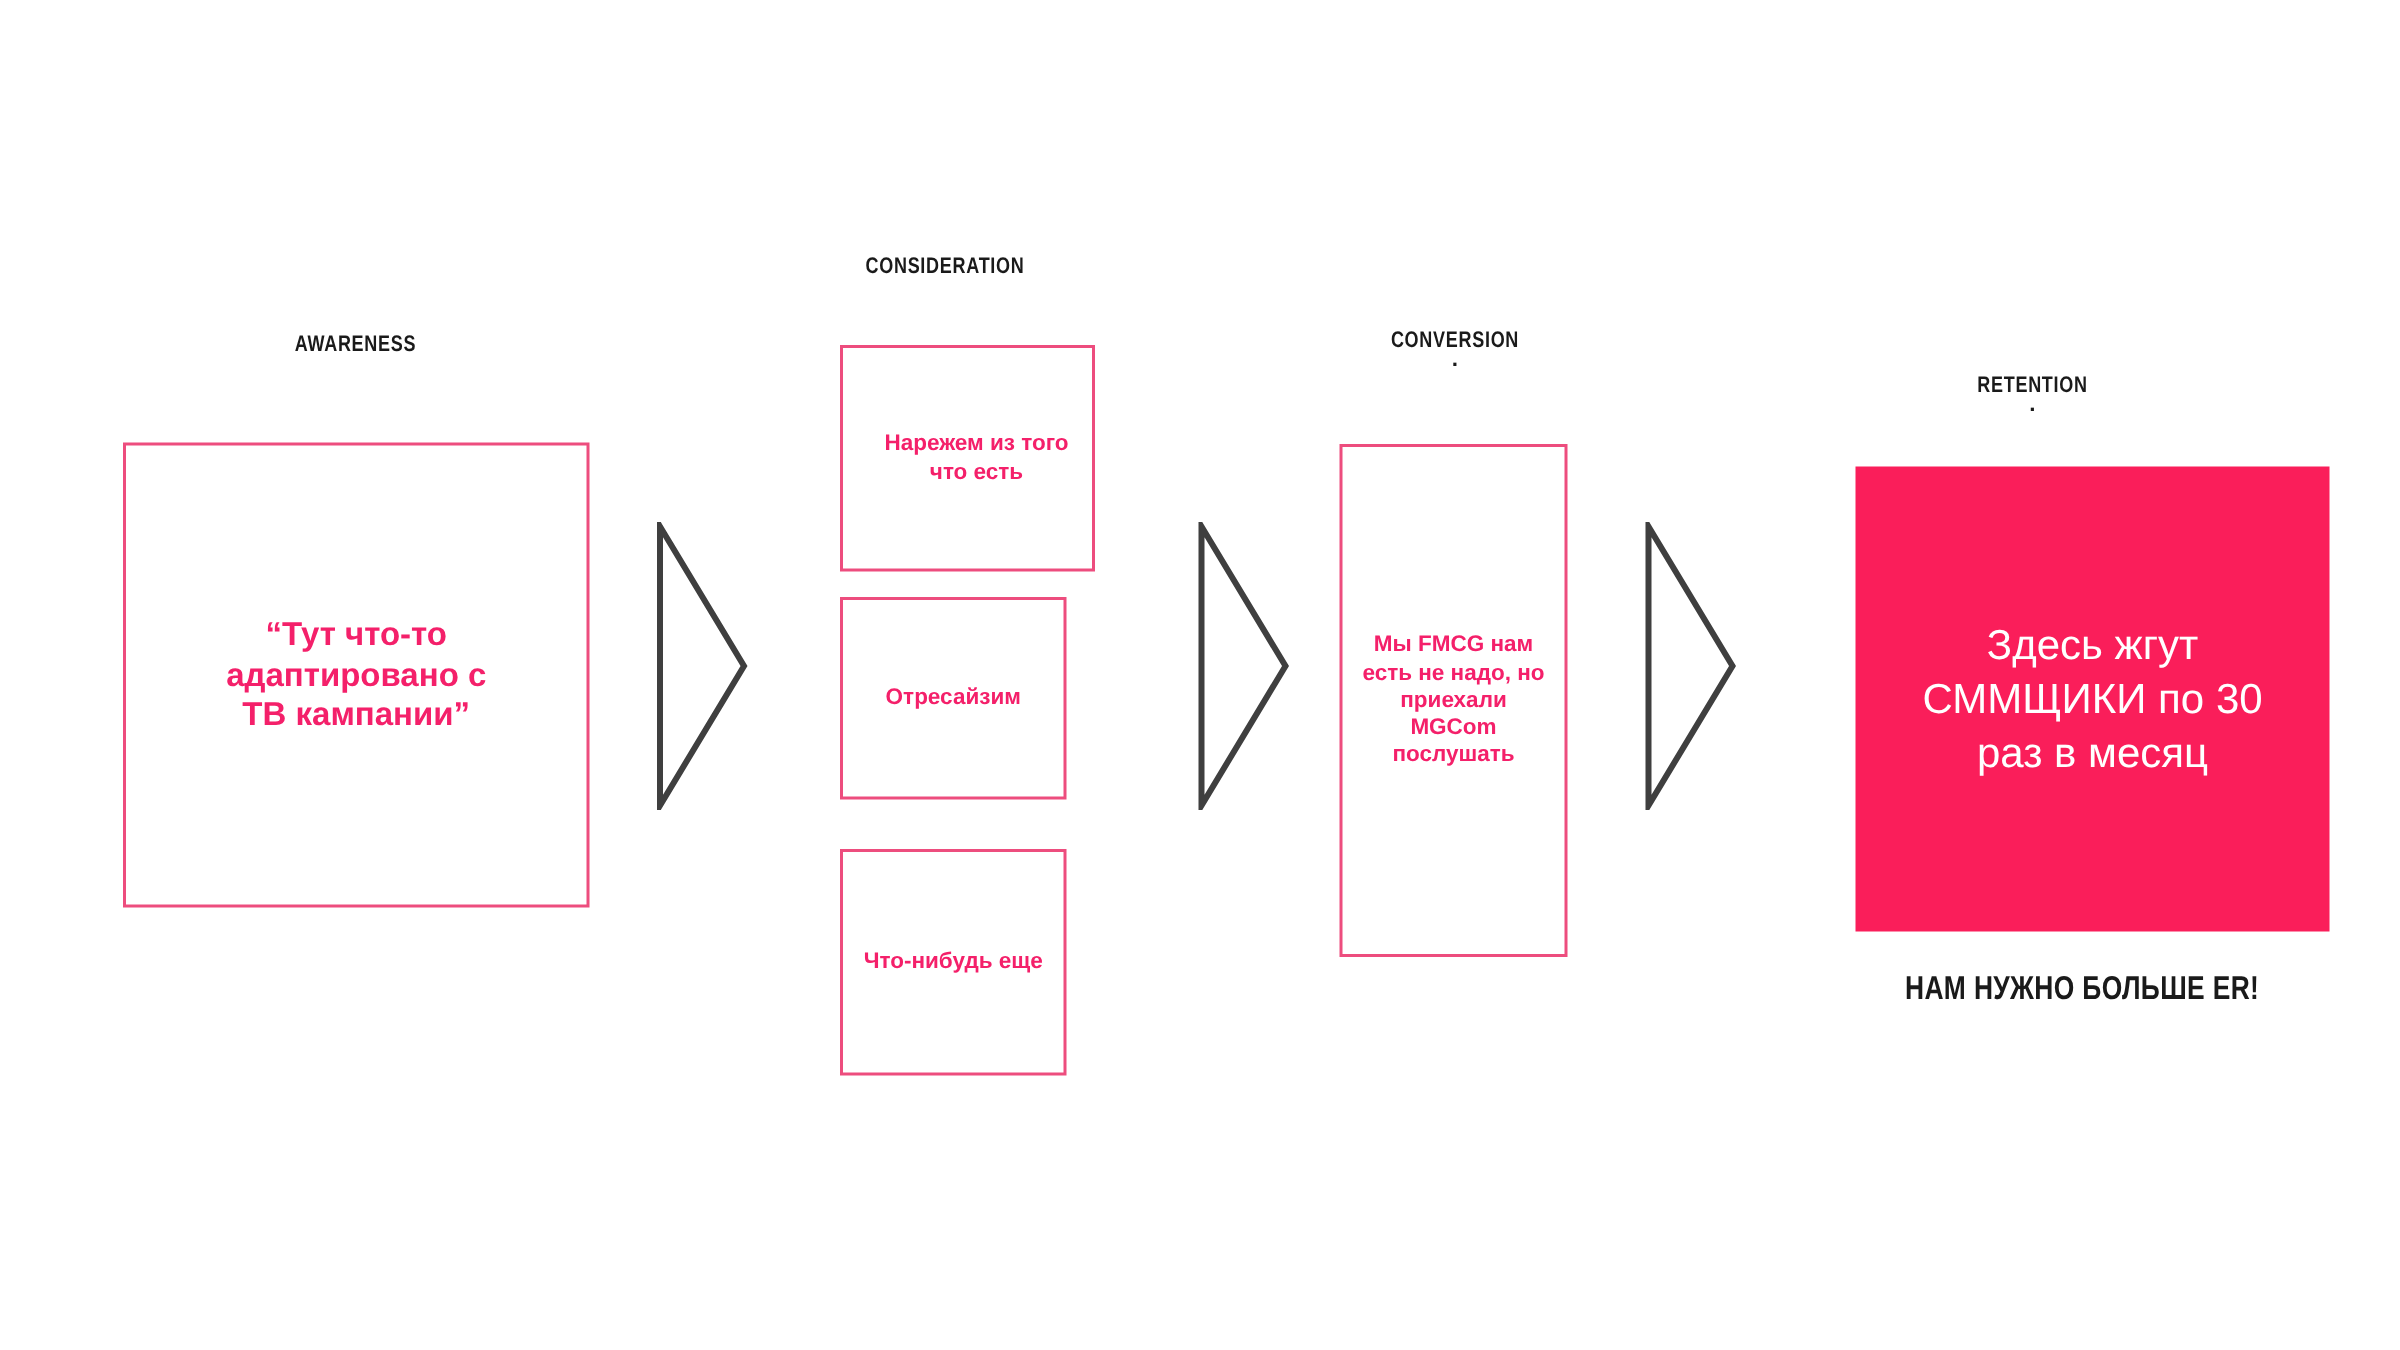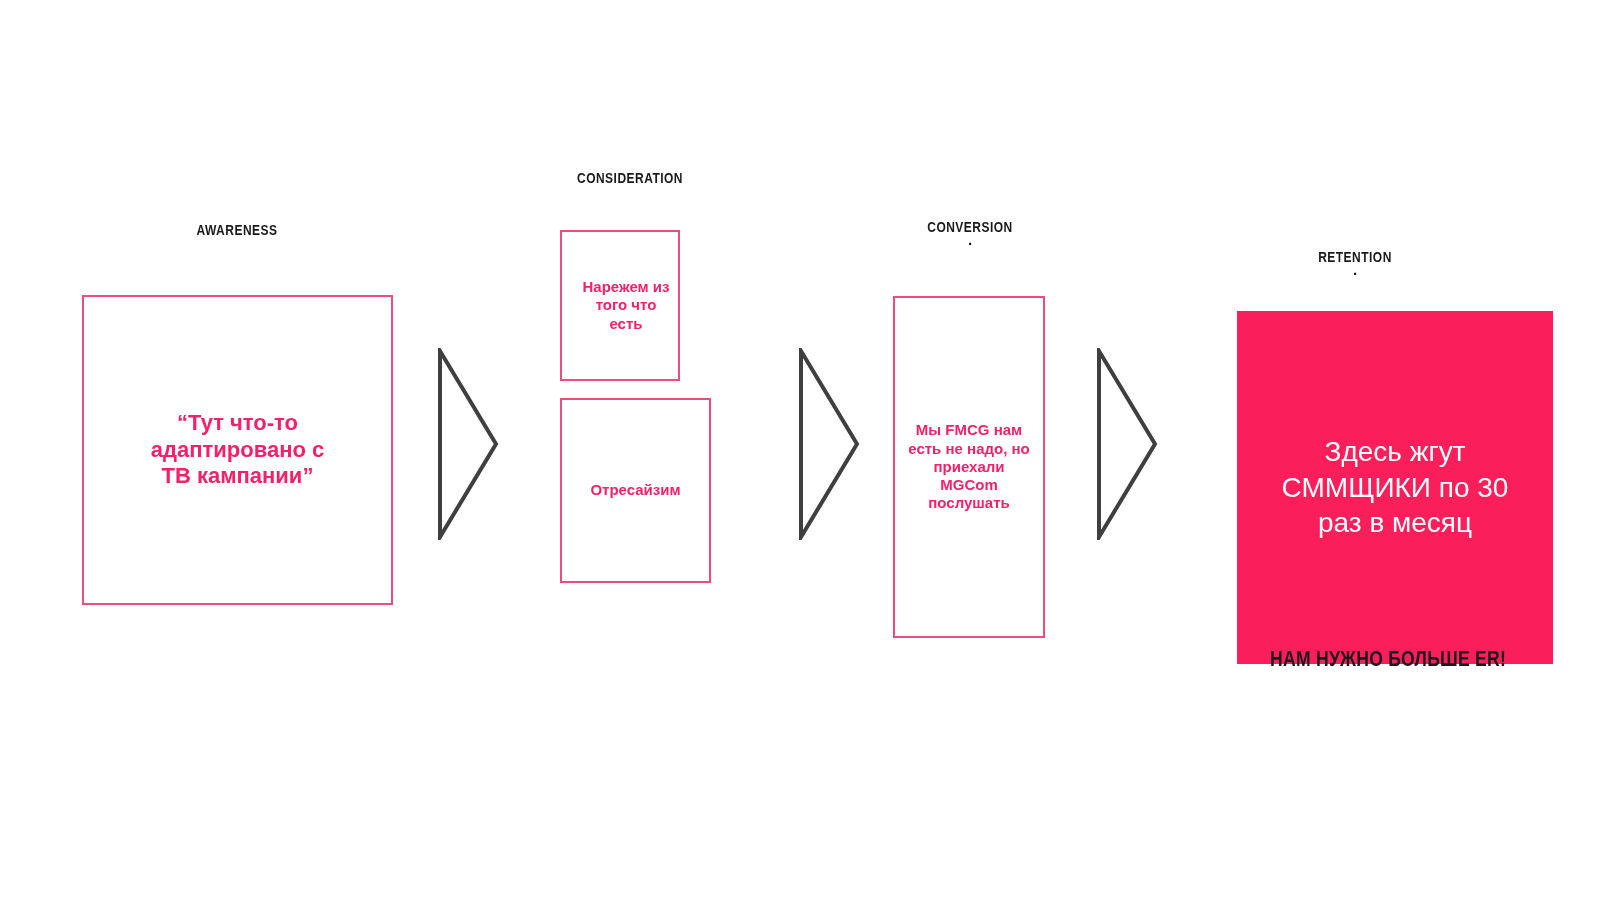--- a/index.html
+++ b/index.html
@@ -106,29 +106,29 @@
   #label-consideration { left: 535px; top: 169px; width: 190px; }
   #label-conversion    { left: 885px; top: 218px; width: 170px; }
   #label-retention     { left: 1275px; top: 248px; width: 160px; }
 
   #dot-conversion { left: 885px; top: 232px; width: 170px; }
   #dot-retention  { left: 1275px; top: 262px; width: 160px; }
 
   #box-awareness { left: 82px; top: 295px; width: 311px; height: 310px; }
   #box-awareness .card-text { font-size: 22px; max-width: 200px; }
 
-  #box-consideration-1 { left: 560px; top: 230px; width: 120px; height: 151px; padding-left: 12px; }
-  #box-consideration-2 { left: 560px; top: 398px; width: 151px; height: 185px; }
+  #box-consideration-1 { left: 560px; top: 230px; width: 170px; height: 151px; padding-left: 12px; }
+  #box-consideration-2 { left: 560px; top: 398px; width: 151px; height: 135px; }
   #box-consideration-3 { left: 560px; top: 566px; width: 151px; height: 151px; }
   .consideration-card .card-text { font-size: 15px; max-width: 130px; }
 
   #box-conversion { left: 893px; top: 296px; width: 152px; height: 342px; }
   #box-conversion .card-text { font-size: 15px; max-width: 122px; }
 
-  #box-retention { left: 1237px; top: 311px; width: 316px; height: 353px; }
+  #box-retention { left: 1237px; top: 311px; width: 316px; height: 310px; }
   #box-retention .card-text { font-size: 28px; max-width: 270px; }
 
   #arrow-1 { left: 437px; top: 348px; }
   #arrow-2 { left: 798px; top: 348px; }
   #arrow-3 { left: 1096px; top: 348px; }
 
   #caption-retention { left: 1245px; top: 646px; width: 250px; }
 </style>
 </head>
 <body>
@@ -156,20 +156,23 @@
   </div>
 
   <div class="card-outline consideration-card" id="box-consideration-1">
     <div class="card-text">Нарежем из того что есть</div>
   </div>
 
   <div class="card-outline consideration-card" id="box-consideration-2">
     <div class="card-text">Отресайзим</div>
   </div>
 
+  <div class="card-outline consideration-card" id="box-consideration-3">
+    <div class="card-text">Что-нибудь еще</div>
+  </div>
 
   <div class="arrow" id="arrow-2">
     <svg width="62" height="192" viewBox="0 0 62 192" xmlns="http://www.w3.org/2000/svg">
       <polygon points="3,3 59,96 3,189" fill="none" stroke="#3f3f3f" stroke-width="4" stroke-linejoin="miter"></polygon>
     </svg>
   </div>
 
   <div class="card-outline" id="box-conversion">
     <div class="card-text">Мы FMCG нам есть не надо, но приехали MGCom послушать</div>
   </div>

